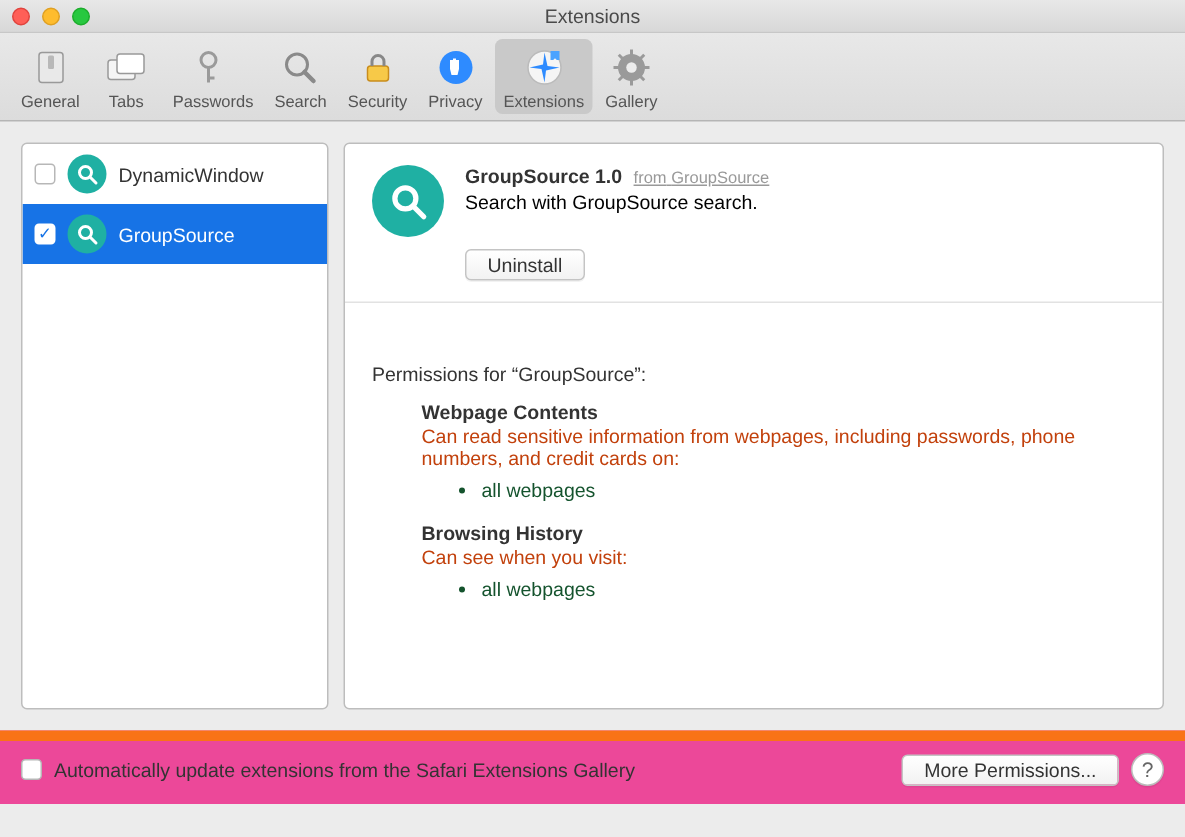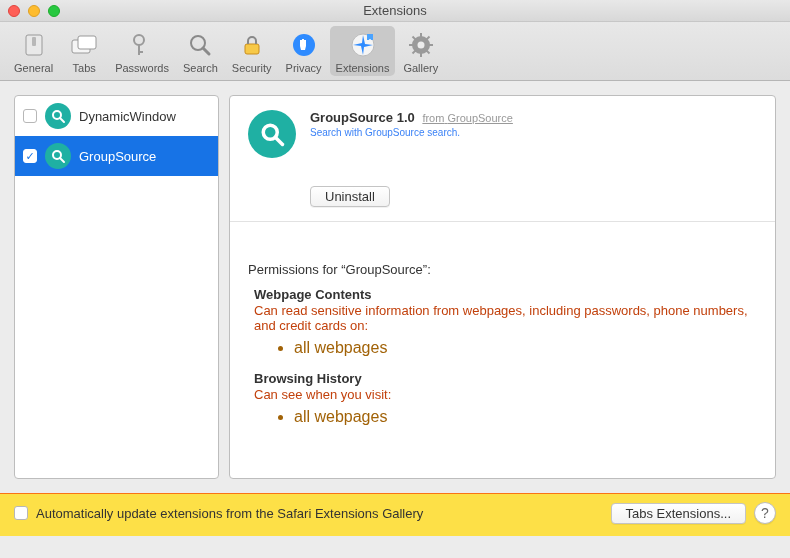--- a/index.html
+++ b/index.html
@@ -118,45 +118,45 @@
     gap: 14px;
     align-items: flex-start;
   }
   .detail-header .big-icon {
     width:48px;height:48px;border-radius:50%;background:#1fb0a3;
     display:flex;align-items:center;justify-content:center;
     flex:0 0 48px;
   }
   .detail-title { font-weight:600; font-size:13px;text-align:center;}
   .detail-from { color:#999; font-size:11px; margin-left:4px;text-decoration:underline;}
-  .detail-desc { font-size:10px; color:#3b82f6; margin-top:2px;}
-  .uninstall-wrap { margin-left:62px; margin-top:28px; }
+  .detail-desc { font-size:13px; color:#000000; margin-top:2px;}
+  .uninstall-wrap { margin-left:62px; margin-top:8px; }
   .mac-button {
     background: linear-gradient(#ffffff,#f2f2f2);
     border:1px solid #c4c4c4;
     border-radius:4px;
     padding: 2px 14px;
     font-size:13px;
     color:#333;
     box-shadow: 0 1px 0 rgba(0,0,0,0.05);
     cursor: default;
   }
   .hr { border:none; border-top:1px solid #e2e2e2; margin: 14px -18px 12px; }
   .perm-heading { font-size:13px; color:#333; margin-bottom:10px;margin-top:40px;}
-  .perm-section { margin-left:6px; margin-bottom:14px;}
+  .perm-section { margin-left:33px; margin-bottom:14px;}
   .perm-section .sec-title { font-weight:600; font-size:13px;}
   .perm-section .sec-desc { color:#c2410c; font-size:13px; margin-top:1px;}
   .perm-section ul { margin:6px 0 0 40px;}
-  .perm-section li { font-size:16px; color:#a16207;}
+  .perm-section li { font-size:13px; color:#14532d;}
   .footer {
     display:flex; align-items:center;
     padding: 8px 14px 12px;
     gap:8px;
-    border-top: 1px solid #f97316;
-    background:#fde047;
+    border-top: 7px solid #f97316;
+    background:#ec4899;
   }
   .footer .chk {
     width:14px;height:14px;border:1px solid #b7b7b7;border-radius:3px;background:#fff;
     flex:0 0 14px;
   }
   .footer-label { font-size:13px; color:#333; flex:1;}
   .help-btn {
     width:22px;height:22px;border-radius:50%;
     border:1px solid #bcbcbc;background:#fff;
     display:flex;align-items:center;justify-content:center;
@@ -338,17 +338,17 @@
             <li>all webpages</li>
           </ul>
       </div>
     </div>
 
   </div>
 
   <div class="footer">
     <div class="chk"></div>
     <div class="footer-label">Automatically update extensions from the Safari Extensions Gallery</div>
-    <button class="mac-button">Tabs Extensions...</button>
+    <button class="mac-button">More Permissions...</button>
     <div class="help-btn">?</div>
   </div>
 
 </div>
 
 </body></html>

